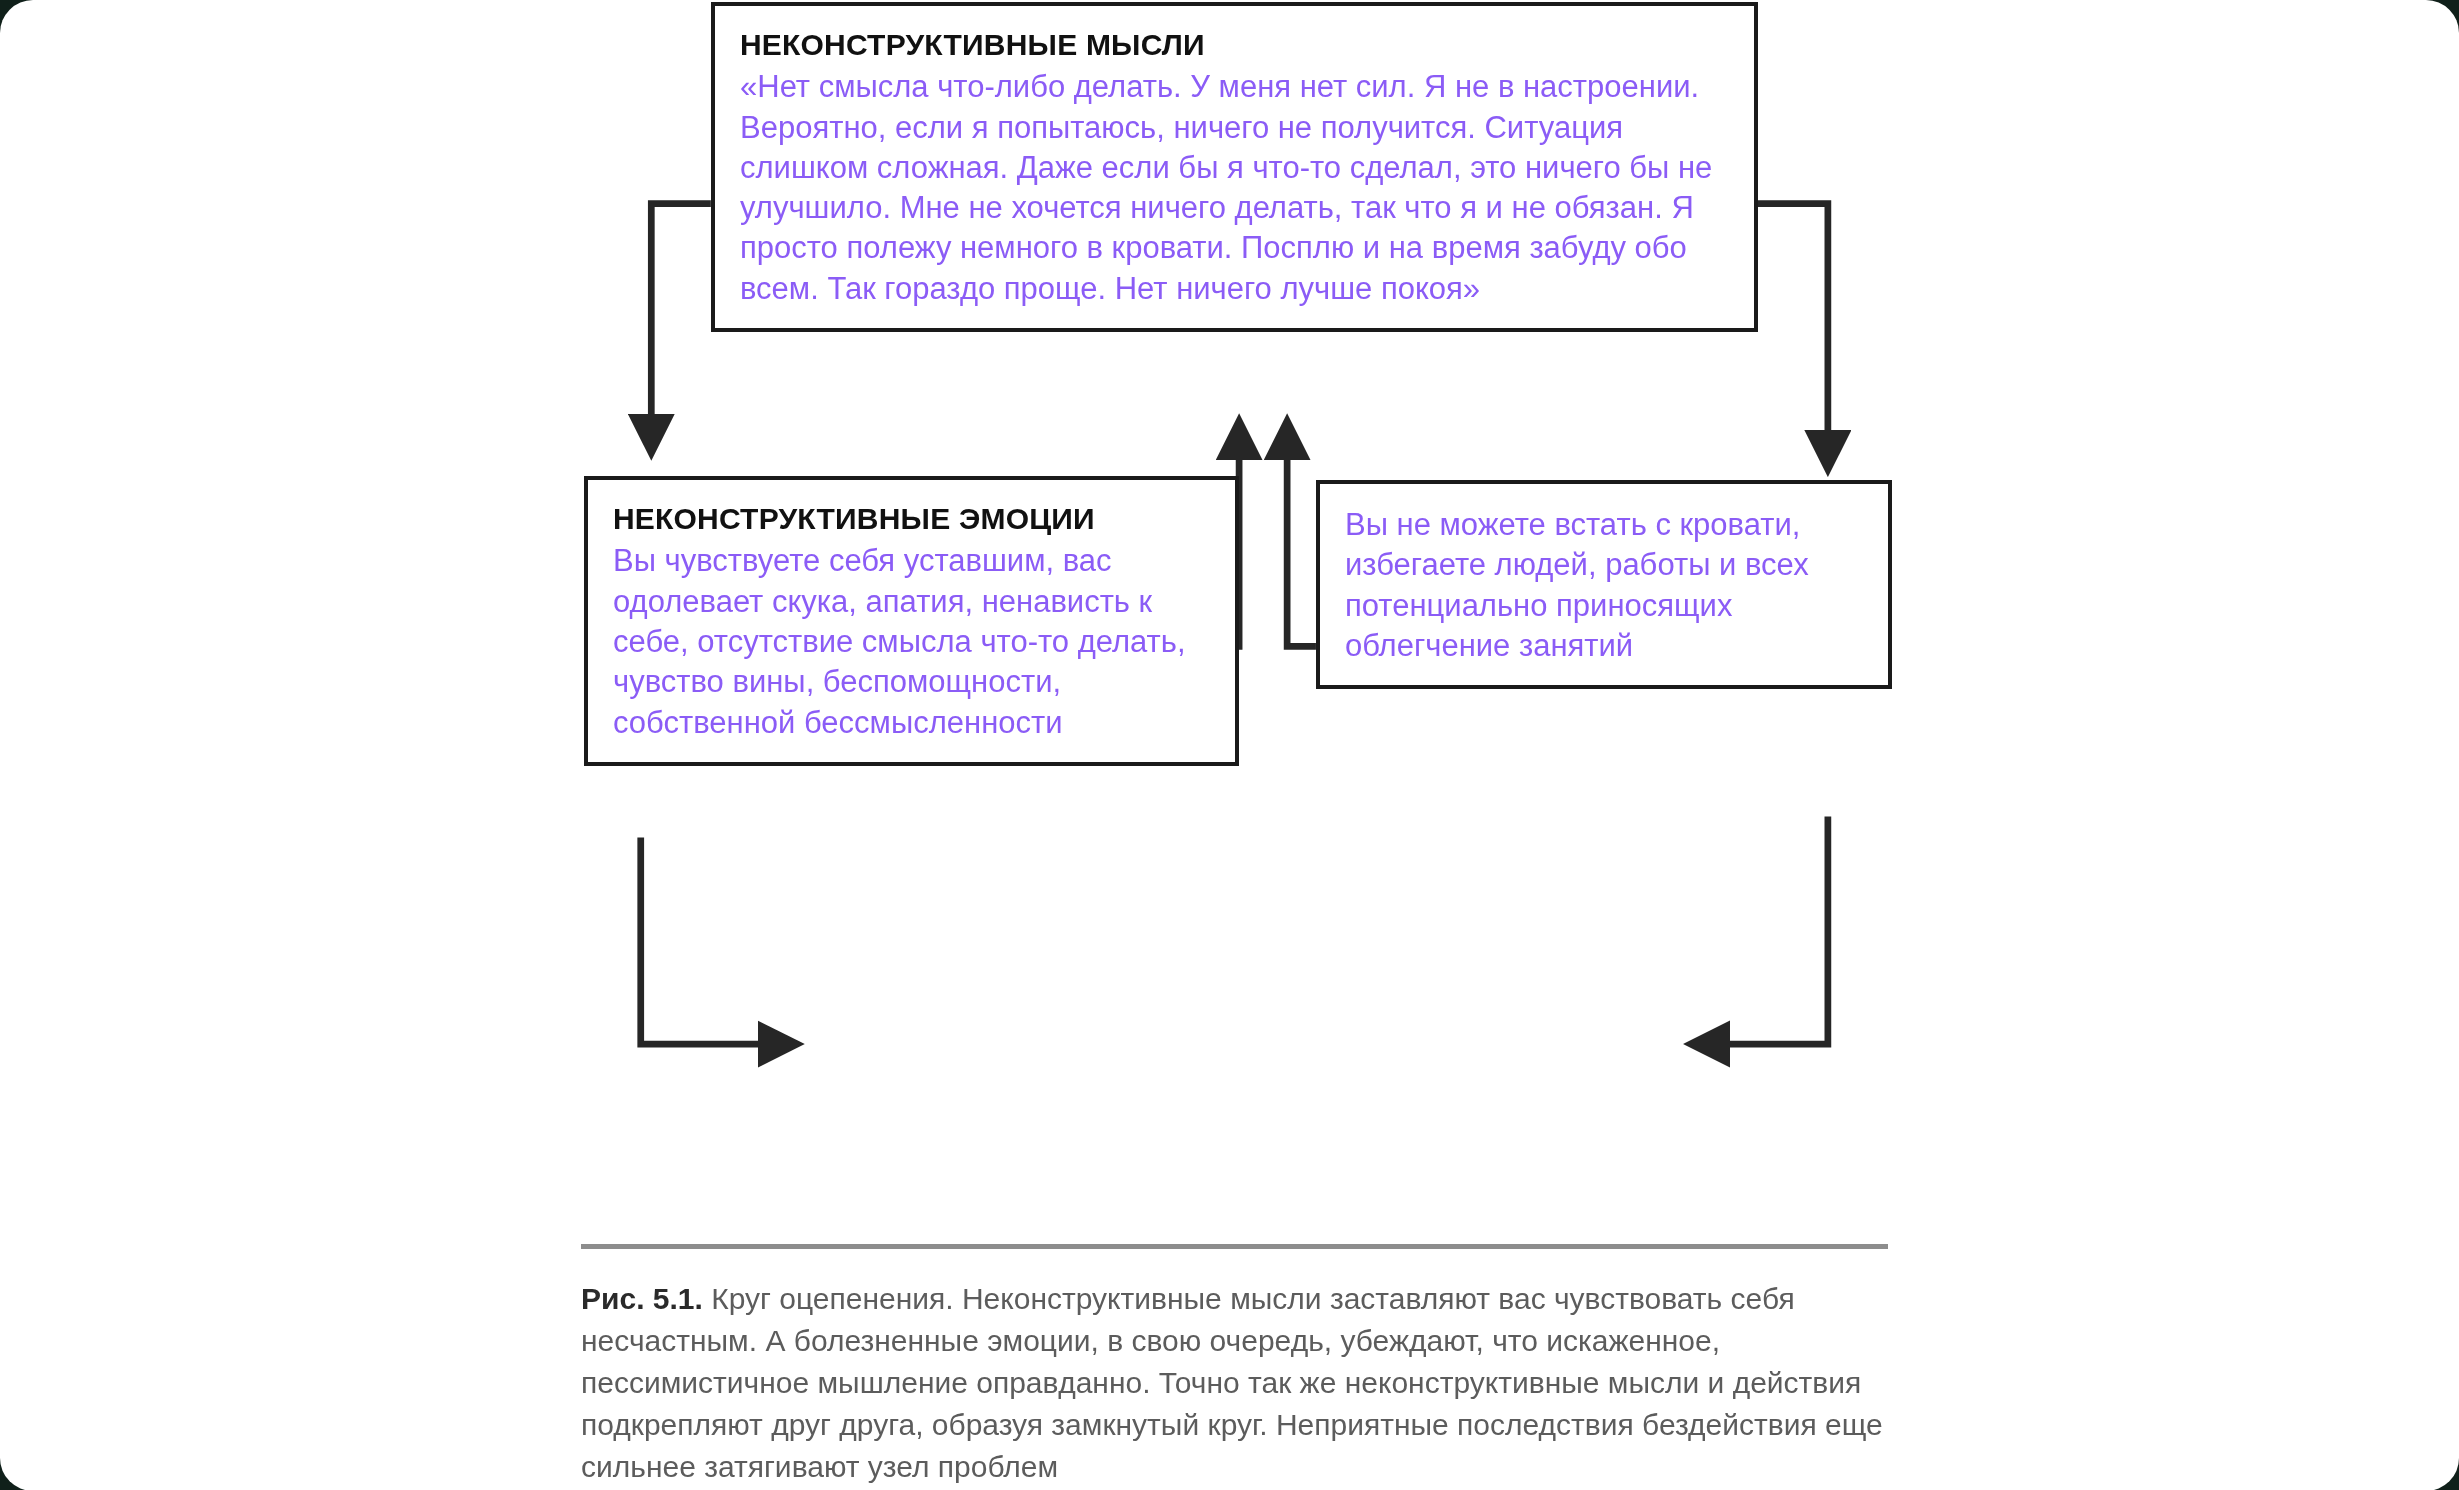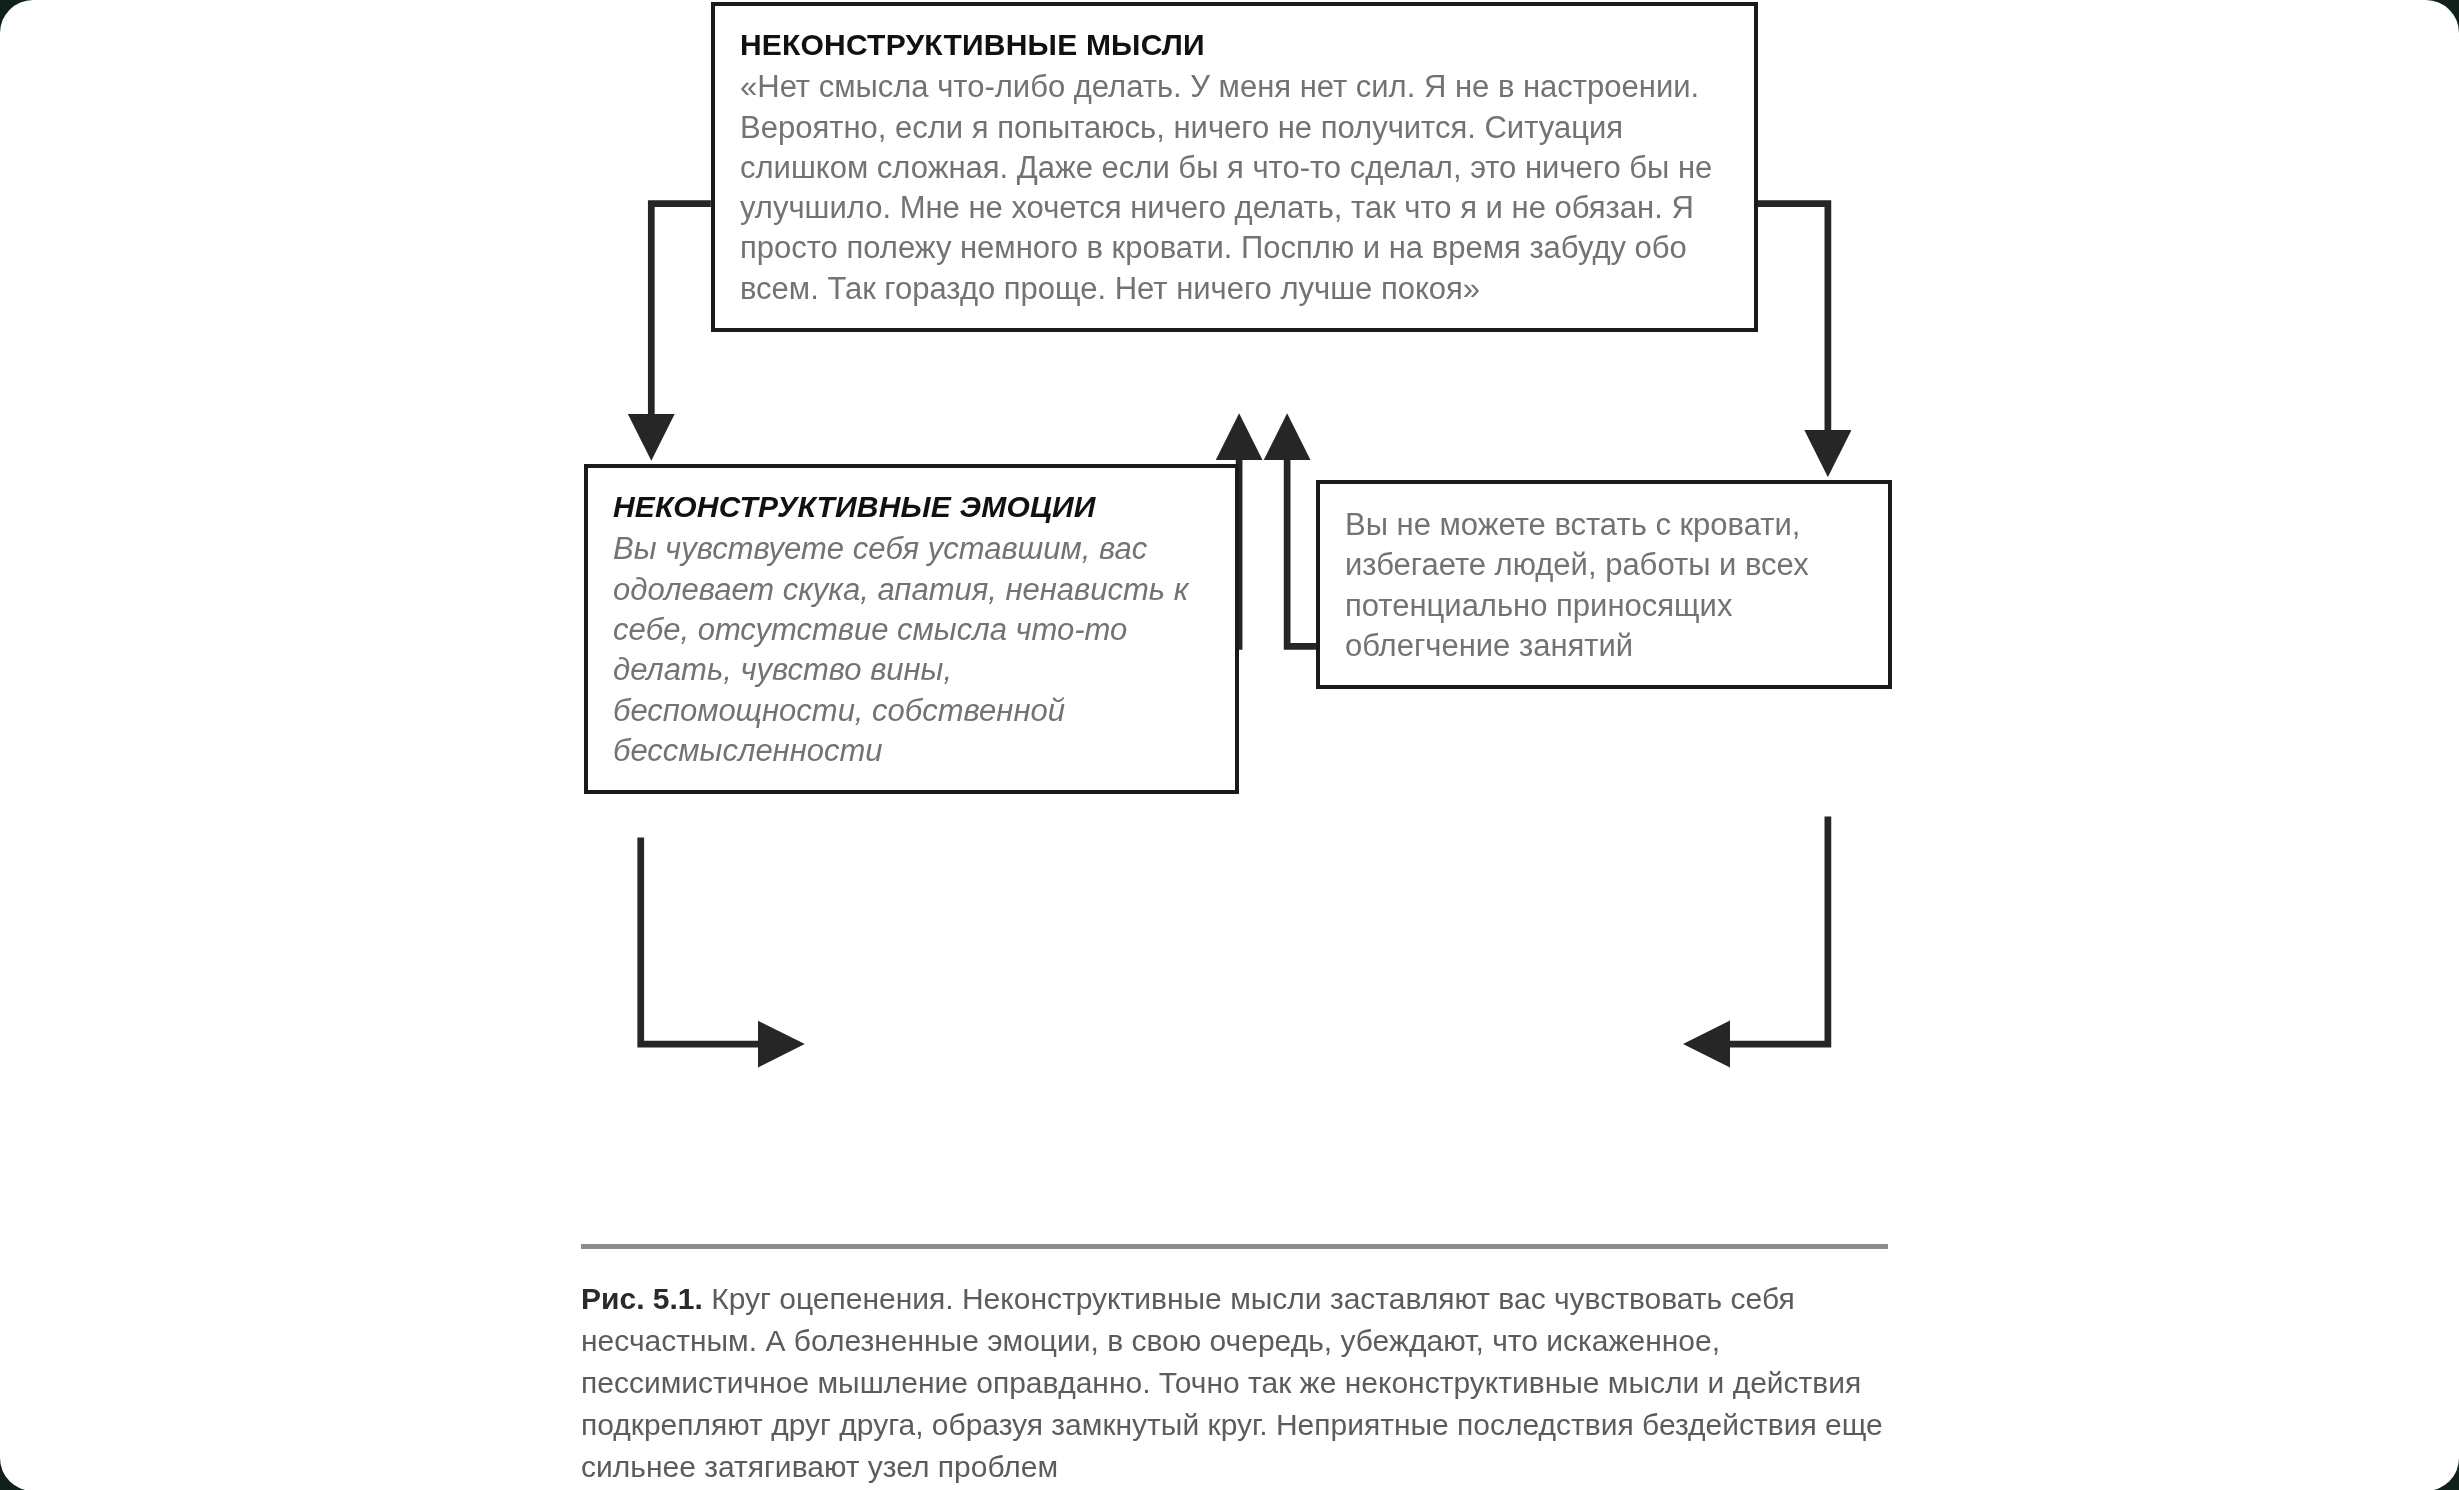--- a/index.html
+++ b/index.html
@@ -47,27 +47,27 @@
     font-size: 30px;
     font-weight: bold;
     letter-spacing: 0.2px;
     color: #111111;
     line-height: 1.22;
     margin: 0 0 3.8px 0;
     text-transform: uppercase;
   }
   .box-body {
     font-size: 31px;
-    color: #737373;
+    color: #8b5cf6;
     line-height: 1.30;
     margin: 0;
     white-space: pre-line;
   }
   #box-thoughts { left: 711px; top: 1.9px; width: 1047px; }
-  #box-emotions { left: 584px; top: 464px; width: 655px; font-style: italic; }
+  #box-emotions { left: 584px; top: 476px; width: 655px; }
   #box-actions  { left: 1316px; top: 480px; width: 576px; }
   #box-consequences { left: 807px; top: 884px; width: 874px; }
 
   #caption-wrap {
     position: absolute;
     left: 581px;
     top: 1244px;
     width: 1307px;
   }
   #caption-rule {

